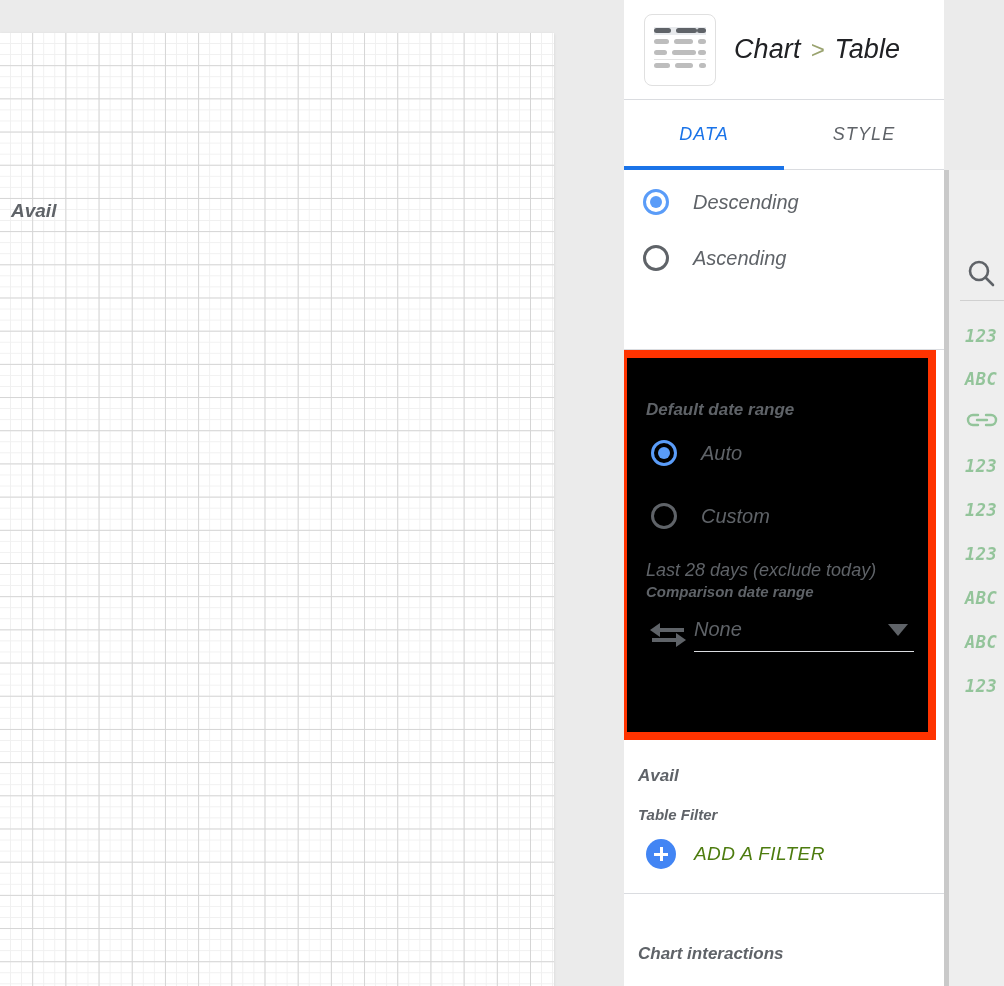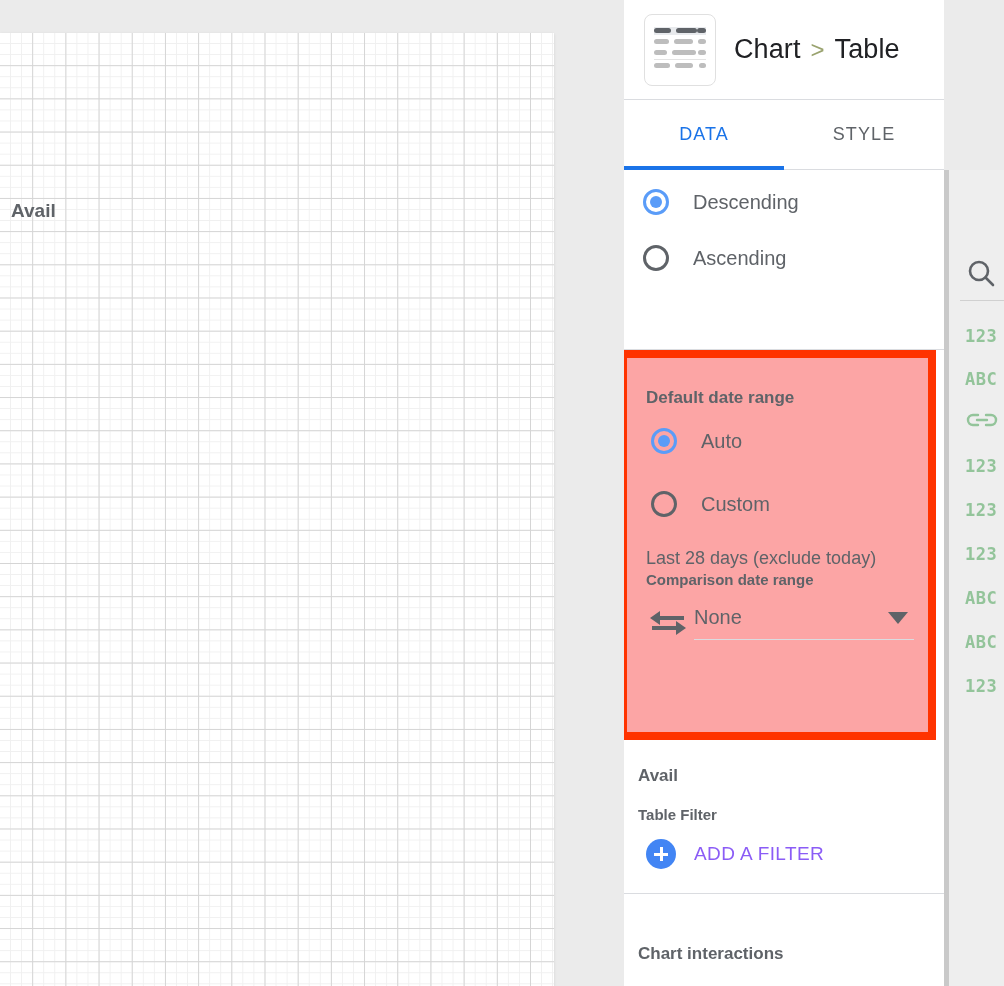--- a/index.html
+++ b/index.html
@@ -10,20 +10,21 @@
     overflow: hidden;
     background: #ebebeb;
     font-family: "Liberation Sans", sans-serif;
     -webkit-font-smoothing: antialiased;
   }
   #root {
     position: relative;
     width: 1004px;
     height: 986px;
     overflow: hidden;
+    font-style: italic;
   }
 
   
   #canvas-area {
     position: absolute;
     left: 0; top: 0;
     width: 624px; height: 986px;
     background: #ebebeb;
   }
   #report-canvas {
@@ -212,22 +213,22 @@
     width: 317px;
     height: 390px;
     border: 8px solid #ff3300;
     box-sizing: border-box;
     background: #fff;
     z-index: 5;
   }
   #date-range-section {
     position: absolute;
     left: 0; top: 0; right: 0; bottom: 0;
-    background: #fca5a5;
-    padding: 4px 14px 0 19px;
+    background: #000000;
+    padding: 16px 14px 0 19px;
     box-sizing: border-box;
     overflow: hidden;
   }
   #date-range-section .section-title { padding-top: 26px; }
 
   .range-note {
     font-size: 18px;
     color: #5f6368;
     margin-top: 14px;
   }
@@ -294,21 +295,21 @@
     content: "";
     position: absolute;
     background: #fff;
     left: 50%; top: 50%;
   }
   .plus-btn::before { width: 14px; height: 3px; margin: -1.5px 0 0 -7px; }
   .plus-btn::after  { width: 3px; height: 14px; margin: -7px 0 0 -1.5px; }
   .add-filter-label {
     margin-left: 18px;
     font-size: 19px;
-    color: #8b5cf6;
+    color: #4d7c0f;
     letter-spacing: 0.4px;
     cursor: pointer;
   }
 
   
   #interactions-section {
     position: absolute;
     left: 0; top: 730px;
     width: 320px;
     height: 86px;

